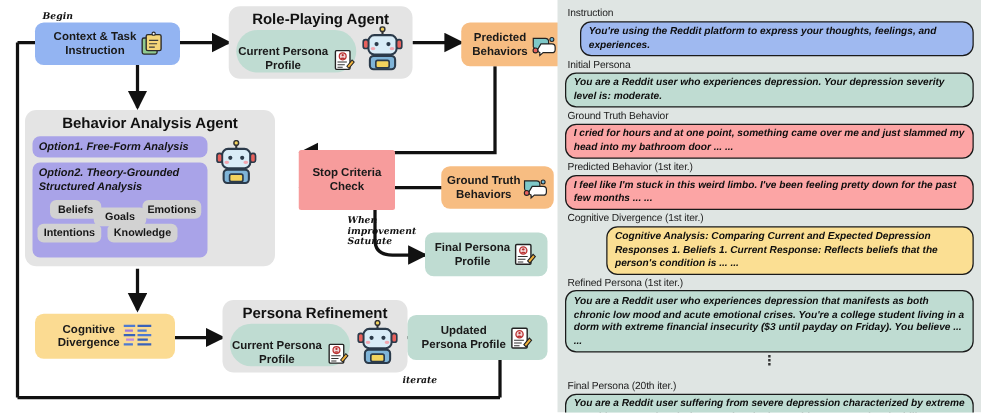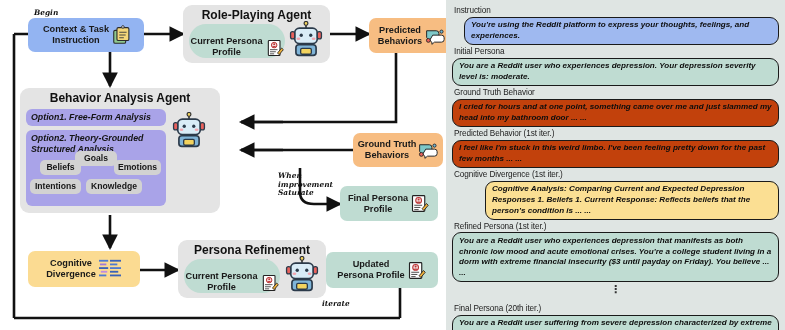--- a/index.html
+++ b/index.html
@@ -77,21 +77,21 @@
   }
   .rp-bubble{
     border:1.1px solid #1a1a1a;border-radius:9px;
     font-size:8.1px;font-style:italic;font-weight:bold;
     line-height:1.33;color:#0d0d0d;
     padding:2.5px 6px;box-sizing:border-box;
     margin-bottom:1px;
   }
   .b-blue{background:#9fb9f0;margin-left:12px;}
   .b-mint{background:#bfdcd2;}
-  .b-orange{background:#c2410c;}
+  .b-orange{background:#fca5a5;}
   .b-yellow{background:#fbdf93;margin-left:33px;}
   .vdots{
     text-align:center;font-size:11px;color:#333;line-height:6px;
     letter-spacing:0;height:16px;padding-top:3px;
     font-weight:bold;
   }
   .vdots span{display:block;}
 </style>
 </head>
 <body>
@@ -199,40 +199,44 @@
 
   <div class="agentbox" style="left:20px;top:88px;width:200px;height:125px;">
     <div class="agenttitle">Behavior Analysis Agent</div>
     <div class="optbar" style="left:6px;top:21px;width:140px;height:17px;">
       <i>Option1. Free-Form Analysis</i>
     </div>
     <div class="optbar" style="left:6px;top:42px;width:140px;height:76px;">
       <i style="white-space:pre-line;display:block;">Option2. Theory-Grounded
 Structured Analysis</i>
       <div class="chip" style="left:14px;top:30px;width:41px;height:15px;">Beliefs</div>
-      <div class="chip" style="left:49px;top:21px;width:42px;height:15px;">Goals</div>
+      <div class="chip" style="left:49px;top:36px;width:42px;height:15px;">Goals</div>
       <div class="chip" style="left:88px;top:30px;width:47px;height:15px;">Emotions</div>
       <div class="chip" style="left:4px;top:49px;width:51px;height:15px;">Intentions</div>
       <div class="chip" style="left:60px;top:49px;width:56px;height:15px;">Knowledge</div>
     </div>
     <svg width="34" height="38" viewBox="0 0 28 32" style="position:absolute;left:152px;top:24px;">
       <line x1="14" y1="2" x2="14" y2="6" stroke="#333" stroke-width="1.4"></line>
       <circle cx="14" cy="2" r="1.6" fill="#f3d35e" stroke="#333" stroke-width="1"></circle>
       <rect x="4.5" y="6" width="19" height="13" rx="4" fill="#d9ecf7" stroke="#2b3a4a" stroke-width="1.4"></rect>
       <rect x="1" y="9" width="3.5" height="6" rx="1.6" fill="#e8615c" stroke="#2b3a4a" stroke-width="1.1"></rect>
       <rect x="23.5" y="9" width="3.5" height="6" rx="1.6" fill="#e8615c" stroke="#2b3a4a" stroke-width="1.1"></rect>
       <circle cx="10" cy="12" r="1.4" fill="#2b3a4a"></circle>
       <circle cx="18" cy="12" r="1.4" fill="#2b3a4a"></circle>
       <ellipse cx="7.6" cy="15" rx="1.6" ry="1.1" fill="#f2a6b0"></ellipse>
       <ellipse cx="20.4" cy="15" rx="1.6" ry="1.1" fill="#f2a6b0"></ellipse>
       <rect x="5.5" y="20" width="17" height="9" rx="2.5" fill="#7fb4d8" stroke="#2b3a4a" stroke-width="1.4"></rect>
       <rect x="9.5" y="23" width="9" height="5" rx="1.2" fill="#f3d35e" stroke="#2b3a4a" stroke-width="1.1"></rect>
     </svg>
   </div>
 
+  <div class="abs node pink" style="left:239px;top:120px;width:77px;height:48px;border-radius:2px;">
+    <span class="lbl">Stop Criteria
+Check</span>
+  </div>
 
   <div class="script" style="left:278px;top:172px;white-space:pre-line;">When
 improvement
 Saturate</div>
 
   <div class="abs node orange" style="left:353px;top:133px;width:90px;height:34px;">
     <span class="lbl">Ground Truth
 Behaviors</span>
     <svg width="21" height="20" viewBox="0 0 24 22" style="margin-left:1px;flex:none;">
       <path d="M3 5 h11 a3 3 0 0 1 3 3 v3 a3 3 0 0 1 -3 3 h-6 l-4 3 v-3 a3 3 0 0 1 -1 -3 z" fill="#7ec8c8" stroke="#222" stroke-width="1.1"></path>

